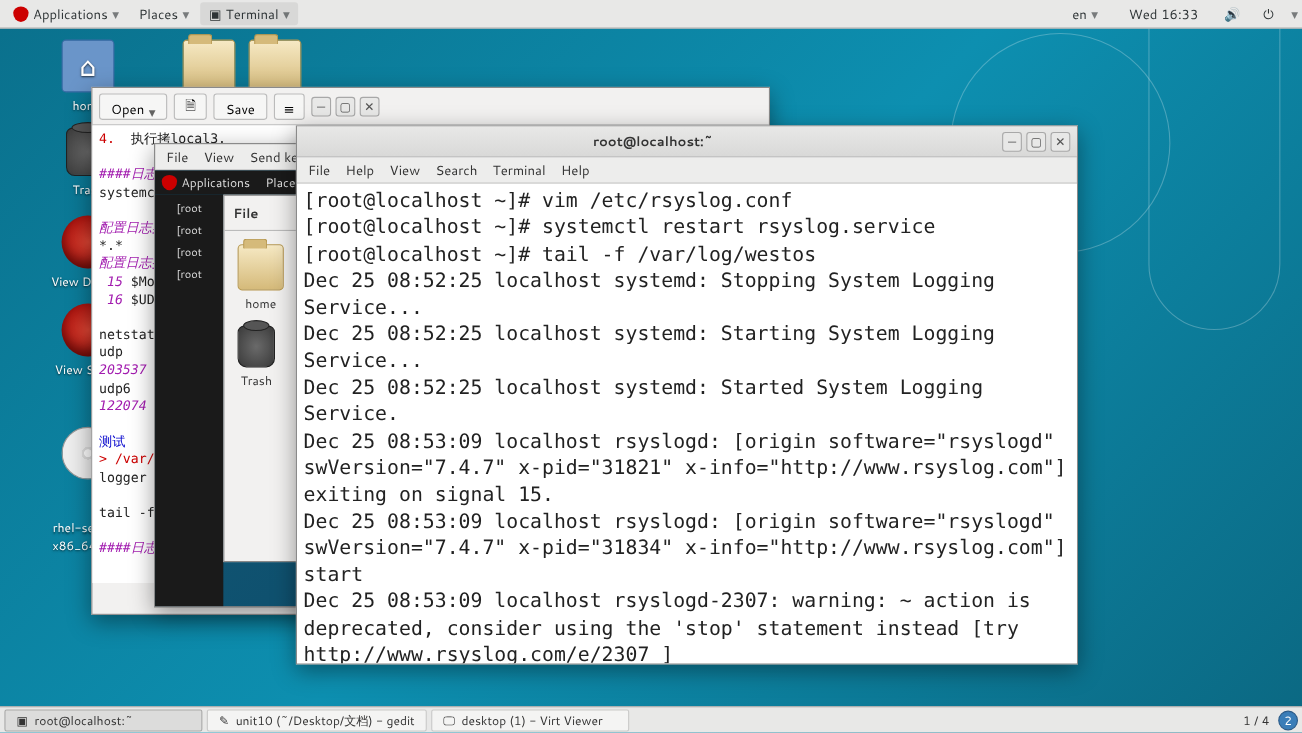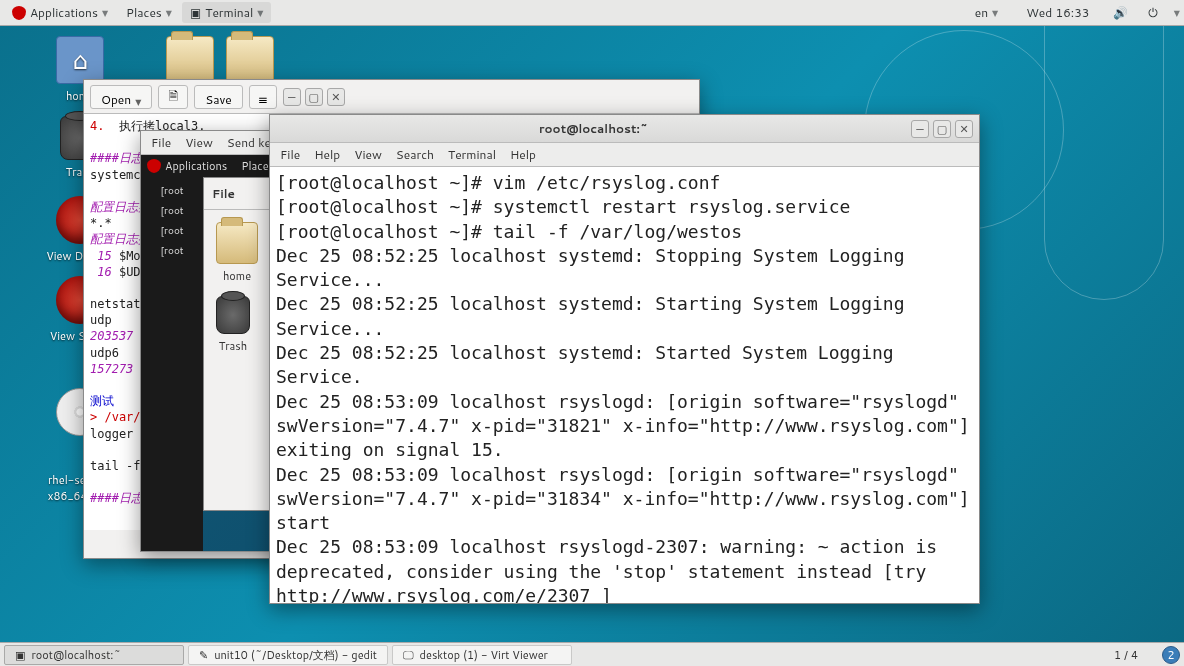--- a/index.html
+++ b/index.html
@@ -56,21 +56,21 @@
   
   #term { left: 269px; top: 114px; width: 711px; height: 490px; background:#ededec; }
   #term .menubar { height:24px; display:flex; align-items:center; gap:14px; padding:0 10px; color:#333; border-bottom:1px solid #bbb;}
   #term .term-body { background:#fff; height:calc(100% - 52px); padding:4px 6px; font-family:"DejaVu Sans Mono",monospace; font-size:18px; line-height:1.35; color:#222; white-space:pre-wrap; overflow:hidden;}
   .cursor { display:inline-block; width:8px; height:14px; border:1px solid #222; }
 
   
   .taskbar { position:absolute; left:0; right:0; bottom:0; height:24px; background:#e8e8e7; border-top:1px solid #a9a9a9; display:flex; align-items:center; padding:0 4px; gap:4px; font-size:11px; color:#333;}
   .task { height:20px; display:flex; align-items:center; gap:6px; padding:0 10px; border:1px solid #c9c9c8; background:#f4f4f3; border-radius:2px; min-width:180px; }
   .task.active { background:#dcdcdb; border-color:#a9a9a8; }
-  .ws-ind { margin-left:auto; display:flex; align-items:center; gap:24px; }
+  .ws-ind { margin-left:auto; display:flex; align-items:center; gap:8px; }
   .ws-badge { width:18px; height:18px; border-radius:50%; background:#3a7db8; color:#fff; display:flex; align-items:center; justify-content:center; font-size:11px; border:1px solid #2a5a88;}
 
   
   .wp-circ { position:absolute; border:1px solid rgba(255,255,255,.25); border-radius:50%; }
 </style>
 </head>
 <body>
 
 <div class="wp-circ" style="right:120px; top:30px; width:200px; height:200px;"></div>
 <div class="wp-circ" style="right:20px; top:-40px; width:120px; height:340px; border-radius:60px;"></div>
@@ -166,21 +166,21 @@
 </span><span class="g-mag">配置日志类</span><span>
 </span><span>*.*
 </span><span class="g-mag">配置日志接</span><span>
 </span><span class="g-mag"> 15 </span><span>$ModL
 </span><span class="g-mag"> 16 </span><span>$UDPS
 </span><span>
 </span><span>netstat 
 </span><span>udp
 </span><span class="g-mag">203537</span><span>
 </span><span>udp6
-</span><span class="g-mag">157273</span><span>
+</span><span class="g-mag">122074</span><span>
 </span><span>
 </span><span class="g-blue">测试</span><span>
 </span><span class="g-red">&gt; /var/l</span><span>
 </span><span>logger  t
 </span><span>
 </span><span>tail -f 
 </span><span>
 </span><span class="g-mag">####日志</span><span>
 </span></div>
   </div>

